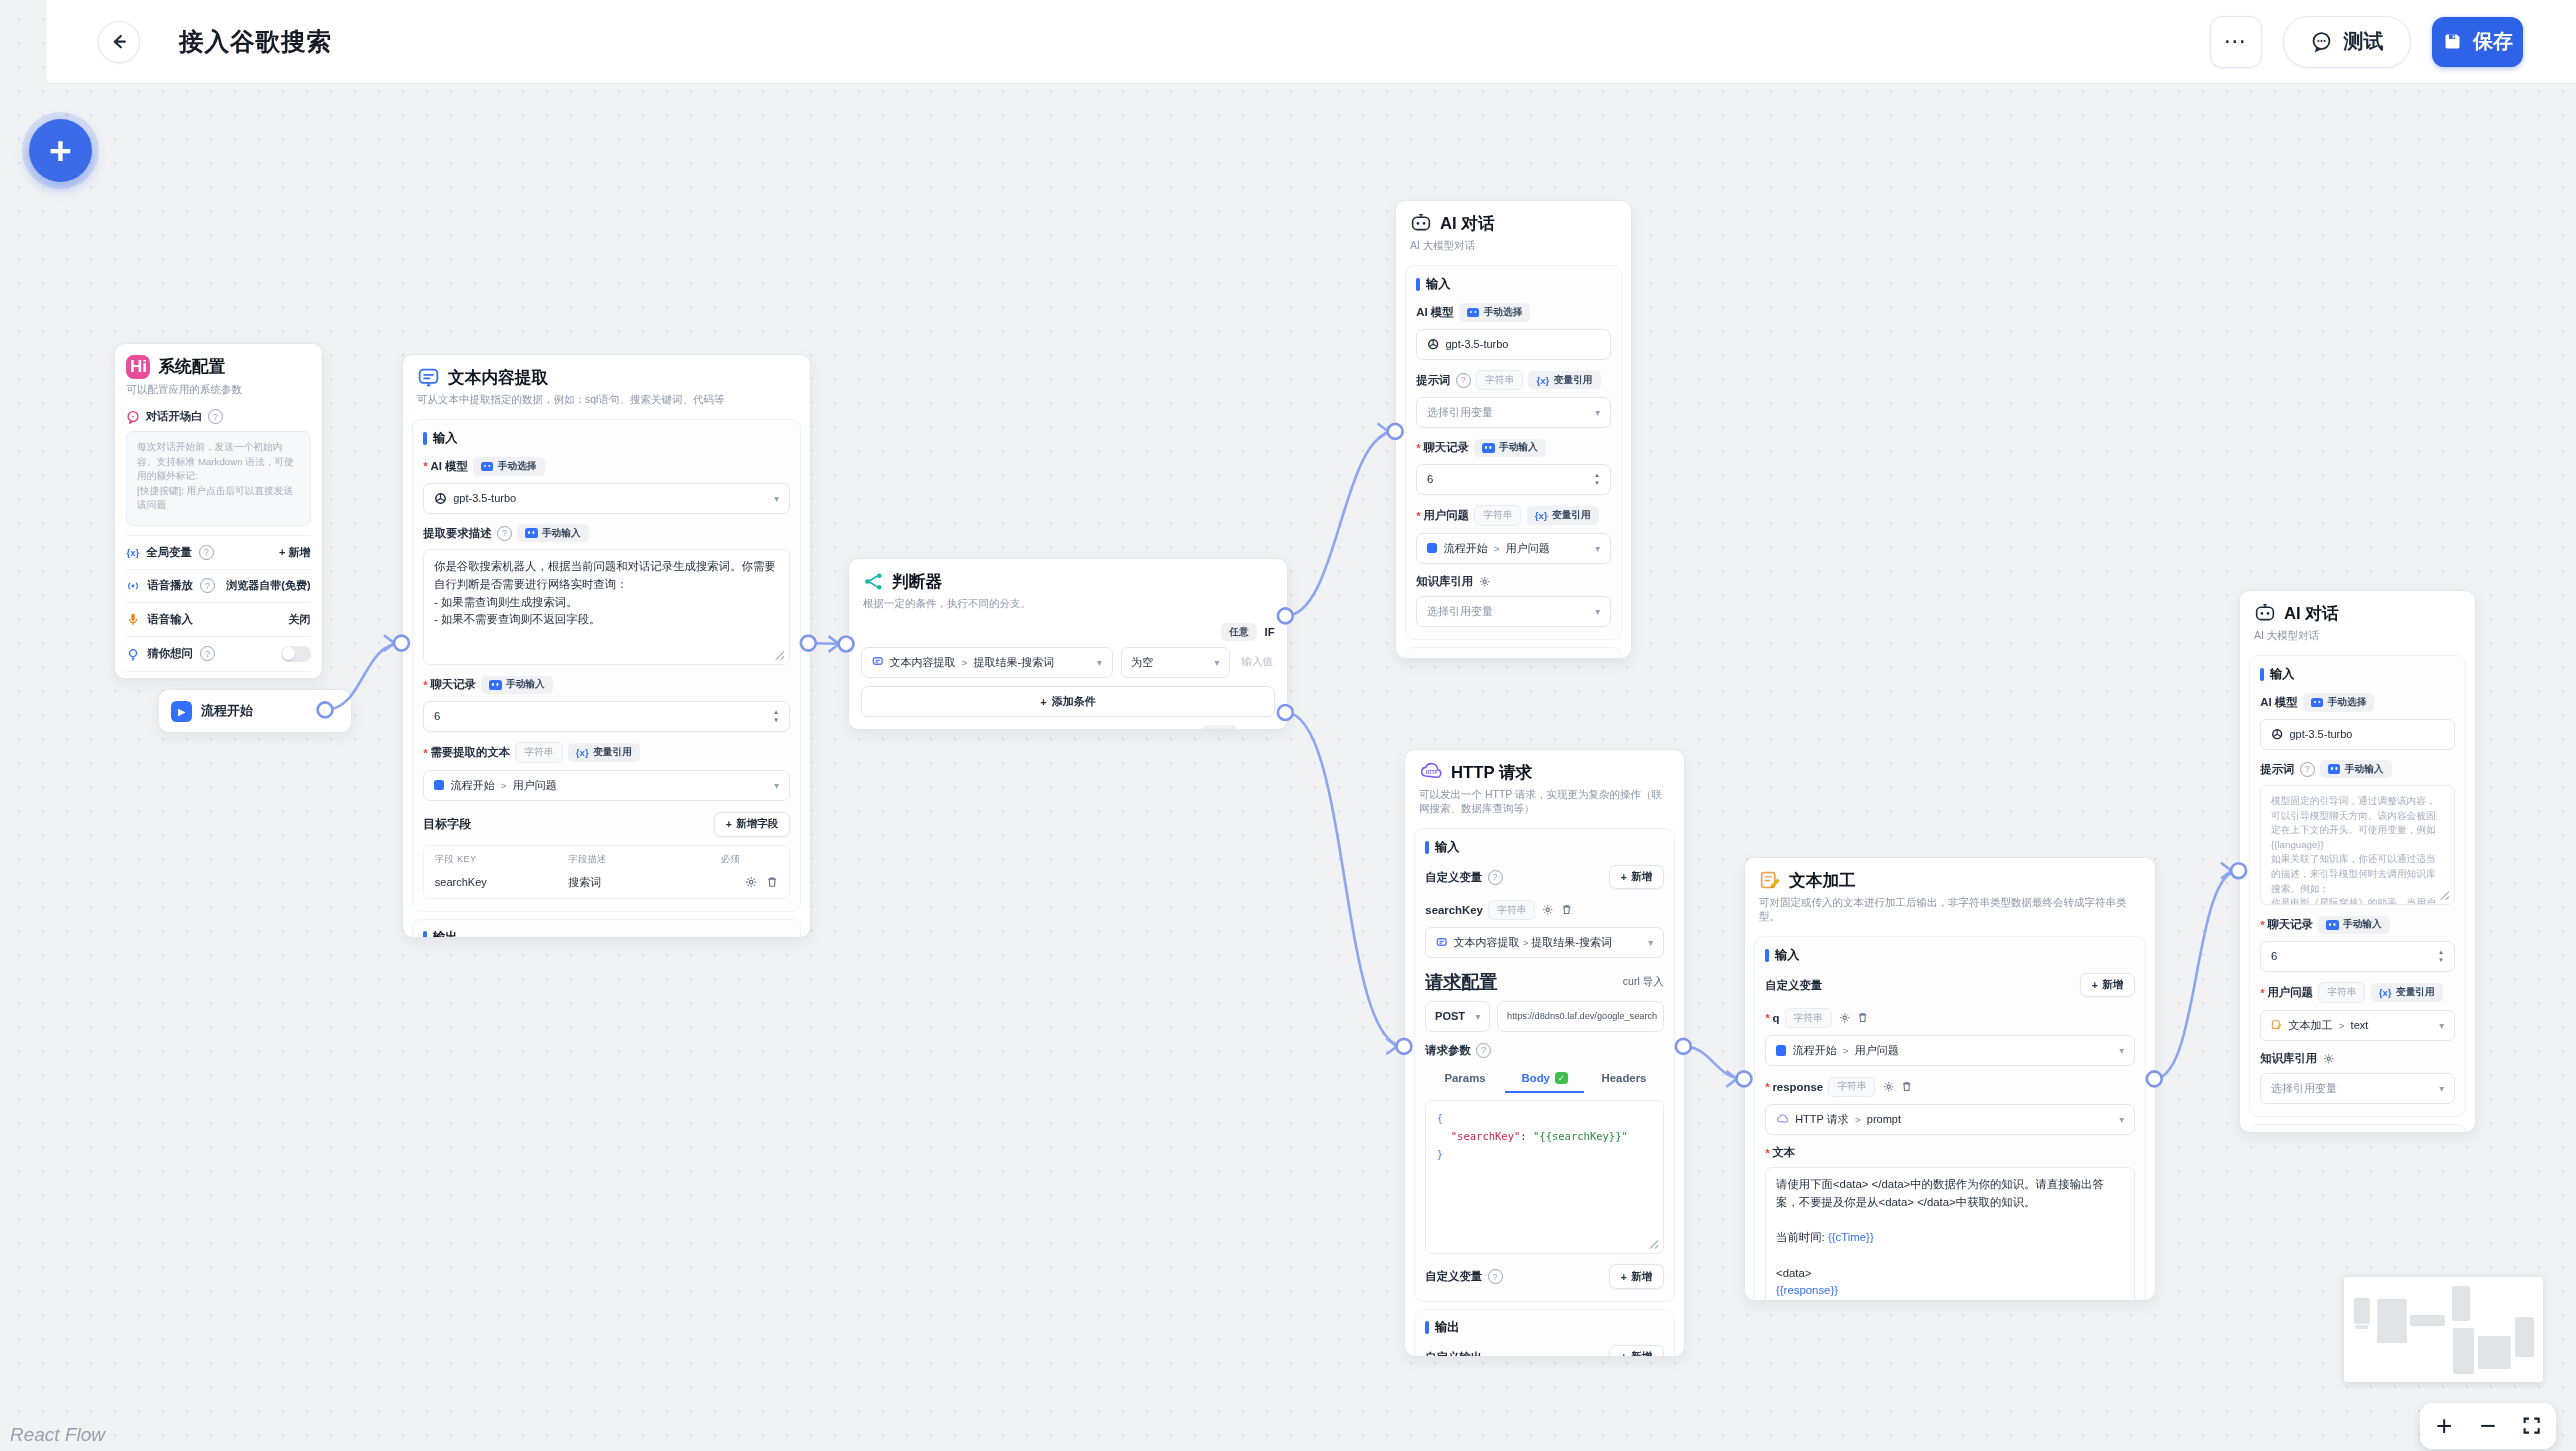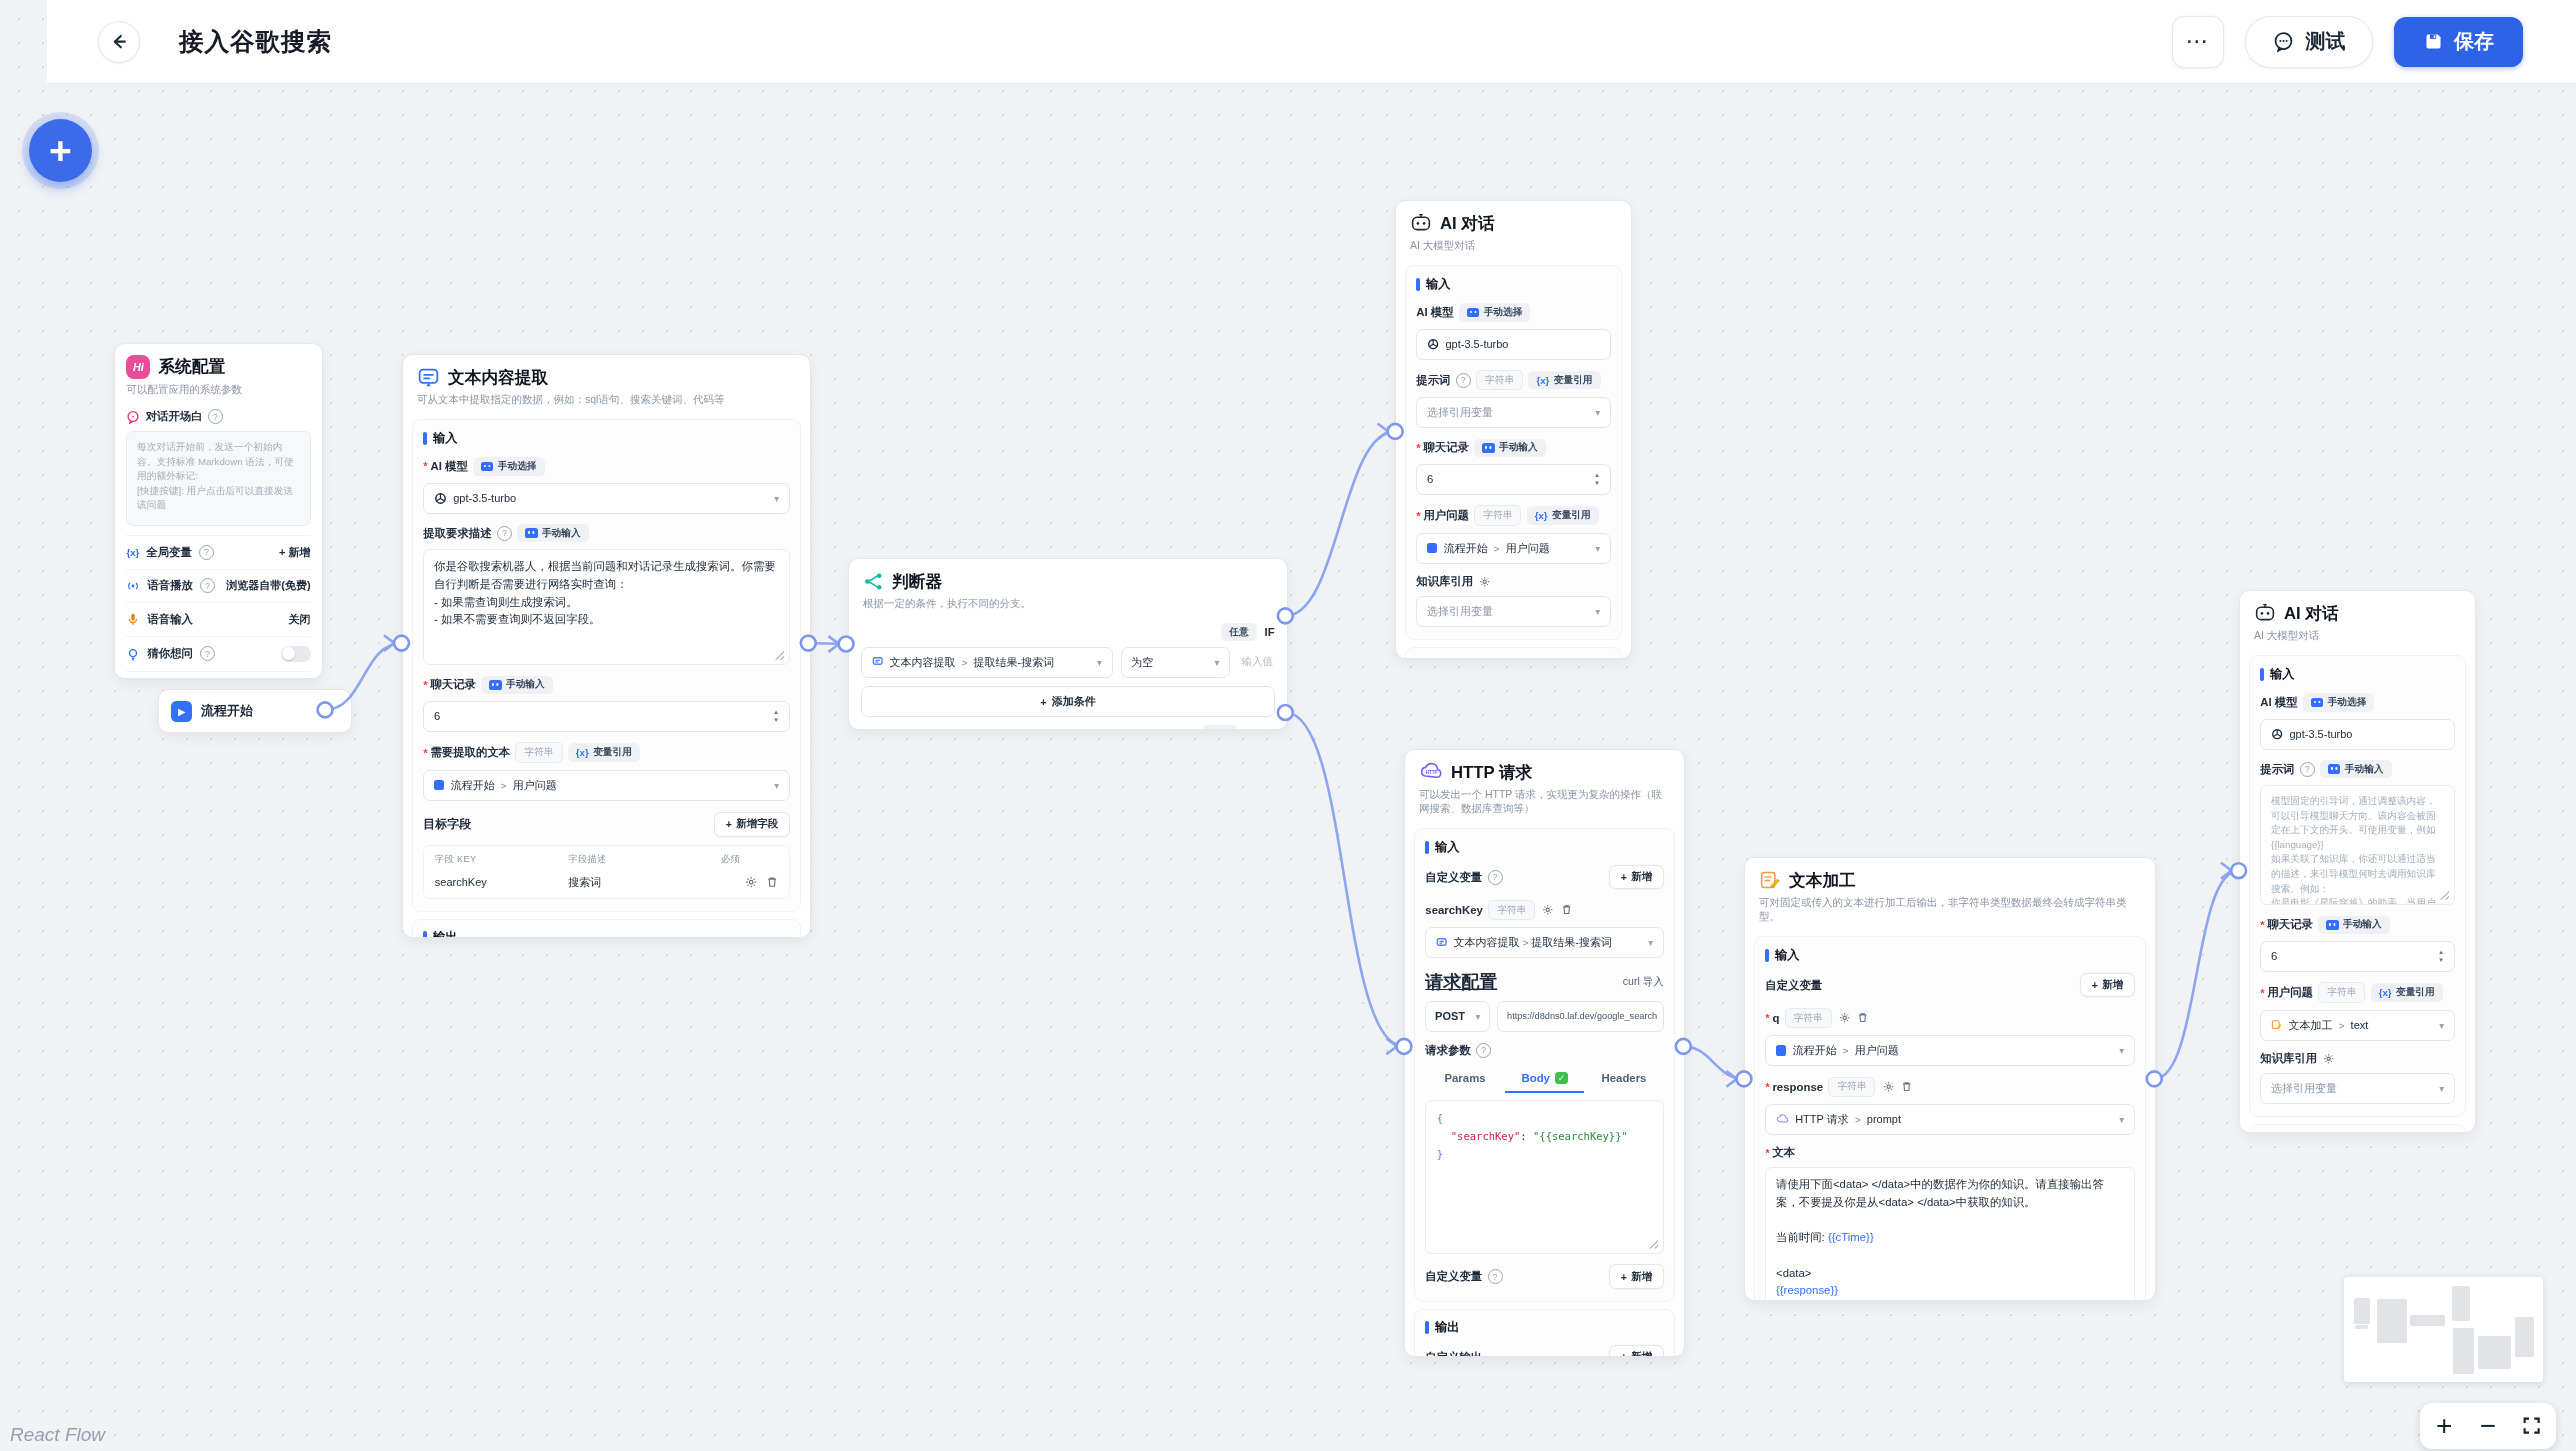--- a/index.html
+++ b/index.html
@@ -15,21 +15,21 @@
     border-bottom:1.3px solid #e7eaee;display:flex;align-items:center;z-index:50;margin-left:47px;}
   .back-btn{width:40px;height:40px;border-radius:50%;border:1.3px solid #e3e6ec;background:#fff;
     margin-left:51px;display:flex;align-items:center;justify-content:center;box-shadow:0 0.9px 2.6px rgba(16,24,40,.06);}
   .hdr-title{font-size:24.6px;font-weight:700;color:#161b26;margin-left:39px;letter-spacing:0.9px;}
   .hdr-right{margin-left:auto;display:flex;align-items:center;gap:21px;margin-right:53px;}
   .more-btn{width:50px;height:50px;border-radius:12.3px;border:1.3px solid #e3e6ec;background:#fff;
     display:flex;align-items:center;justify-content:center;font-size:23px;letter-spacing:1.8px;color:#1d2939;
     box-shadow:0 0.9px 2.6px rgba(16,24,40,.06);}
   .test-btn{height:50px;padding:0 26px;border-radius:25.5px;border:1.3px solid #e3e6ec;background:#fff;
     display:flex;align-items:center;gap:10.5px;font-size:20px;color:#1d2939;font-weight:600;box-shadow:0 0.9px 2.6px rgba(16,24,40,.06);}
-  .save-btn{height:50px;padding:0 29px;border-radius:12.3px;background:#2e63e7;color:#fff;
+  .save-btn{height:50px;padding:0 10px;border-radius:12.3px;background:#2e63e7;color:#fff;
     display:flex;align-items:center;gap:10.5px;font-size:20px;font-weight:600;box-shadow:0 1.8px 5.3px rgba(46,99,231,.35);}
   
   .fab{position:absolute;left:29px;top:119px;width:63px;height:63px;border-radius:50%;background:#3b6be8;
     color:#fff;display:flex;align-items:center;justify-content:center;font-size:39px;font-weight:700;
     box-shadow:0 0 0 7px rgba(59,107,232,.15),0 5.3px 14px rgba(59,107,232,.45);z-index:3;}
   
   .node{position:absolute;background:#fff;border:1.3px solid #e3e6ec;border-radius:10.5px;
     box-shadow:0 4.4px 14px rgba(19,24,33,.06);z-index:2;overflow:hidden;}
   .nh{padding:10.5px 14px 5.3px;}
   .nh-row{display:flex;align-items:center;gap:8px;}
@@ -78,22 +78,22 @@
   .ph-input{font-size:10.5px;color:#b4bcc9;padding-left:3.5px;}
   .addcond{margin:8.8px 12.3px 0;height:29px;border:1.3px solid #e1e5ec;border-radius:7px;background:#fff;
     display:flex;align-items:center;justify-content:center;gap:5.3px;font-size:11px;color:#222e3e;font-weight:600;}
   
   .cfg-row{display:flex;align-items:center;gap:7px;border-top:1.3px solid #f0f2f6;margin:0 11.4px;
     padding:8.8px 0;font-size:11.4px;font-weight:600;color:#222e3e;}
   .cfg-val{margin-left:auto;font-size:11px;font-weight:700;color:#222e3e;white-space:nowrap;}
   .toggle{margin-left:auto;width:30px;height:16.7px;border-radius:8.8px;background:#e6e9ee;position:relative;flex:none;}
   .toggle::after{content:"";position:absolute;left:1.8px;top:1.8px;width:13px;height:13px;border-radius:50%;
     background:#fff;box-shadow:0 0.9px 1.8px rgba(0,0,0,.2);}
-  .hi-ic{width:24px;height:24px;border-radius:8px;background:#e84d9a;color:#fff;font-style:italic;
-    font-weight:700;font-size:11px;display:flex;align-items:center;justify-content:center;}
+  .hi-ic{width:24px;height:24px;border-radius:8px;background:#e84d9a;color:#fff;
+    font-weight:700;font-size:17px;display:flex;align-items:center;justify-content:center;}
   
   .tabs{display:flex;margin-top:8.8px;}
   .tab{flex:1;text-align:center;font-size:11.4px;color:#51607a;padding:5.3px 0 7px;border-bottom:2.2px solid transparent;
     display:flex;align-items:center;justify-content:center;gap:5.3px;font-weight:700;}
   .tab.active{color:#3370ff;border-bottom-color:#3370ff;}
   .chk{width:12.3px;height:12.3px;border-radius:3.5px;background:#3fbf4e;color:#fff;font-size:8.8px;
     display:inline-flex;align-items:center;justify-content:center;}
   .code{border:1.3px solid #e8ebf1;border-radius:7px;background:#fff;margin-top:7px;padding:8.8px 10.5px;
     font-family:"DejaVu Sans Mono","Liberation Mono",monospace;font-size:10.5px;line-height:1.7;height:134px;position:relative;}
   .c-brace{color:#5c7cfa;}.c-key{color:#c7254e;}.c-colon{color:#222e3e;}.c-val{color:#2b8a3e;}

